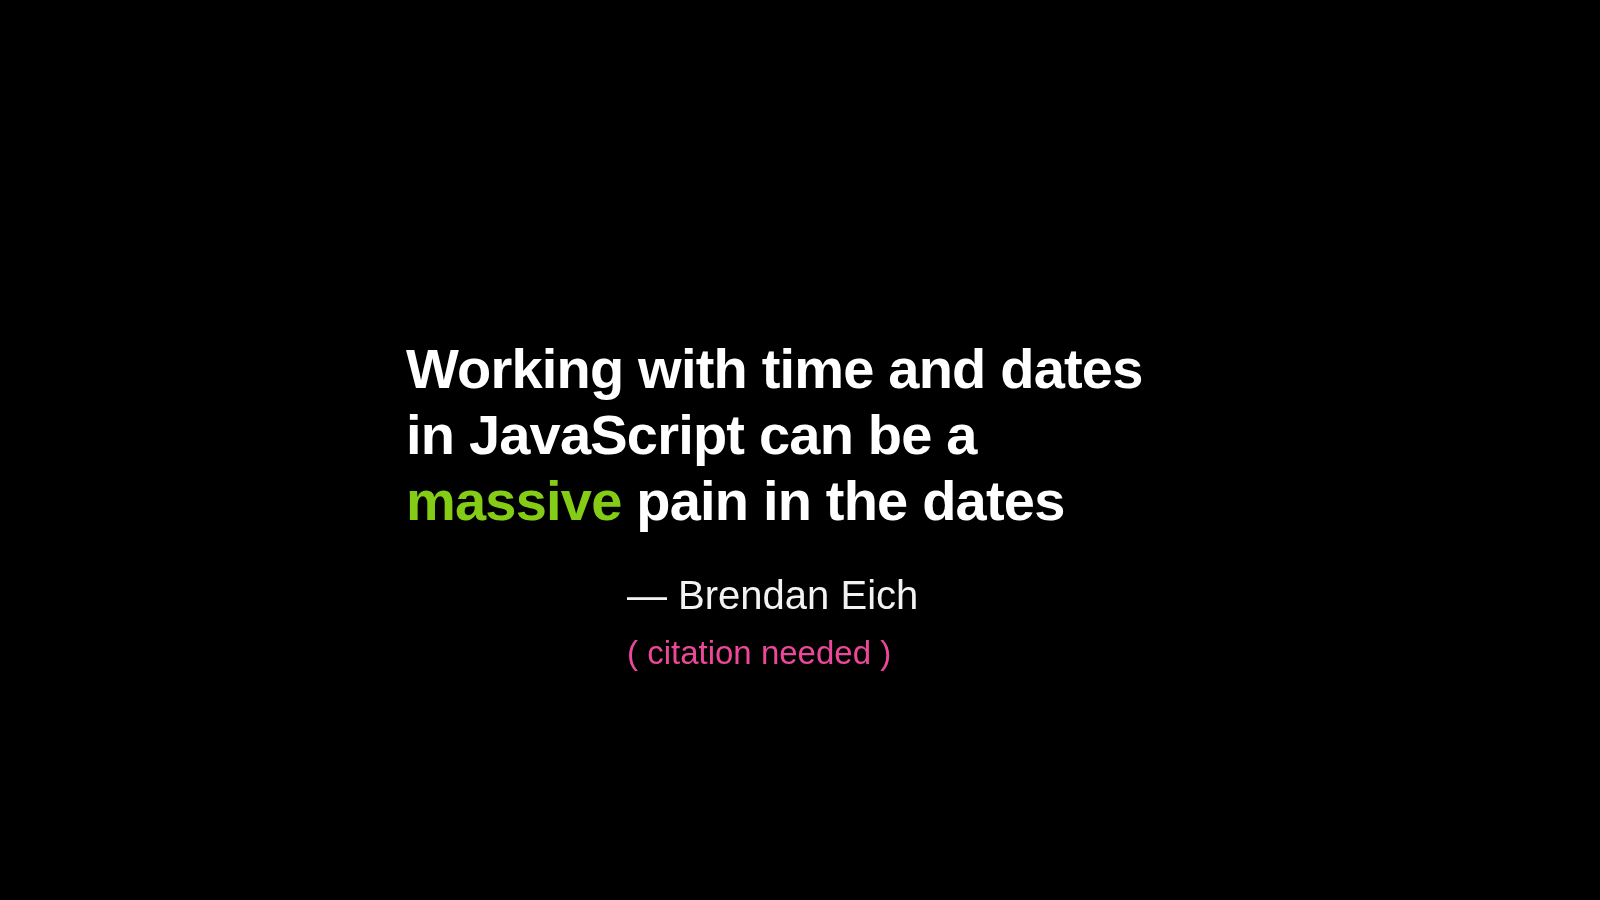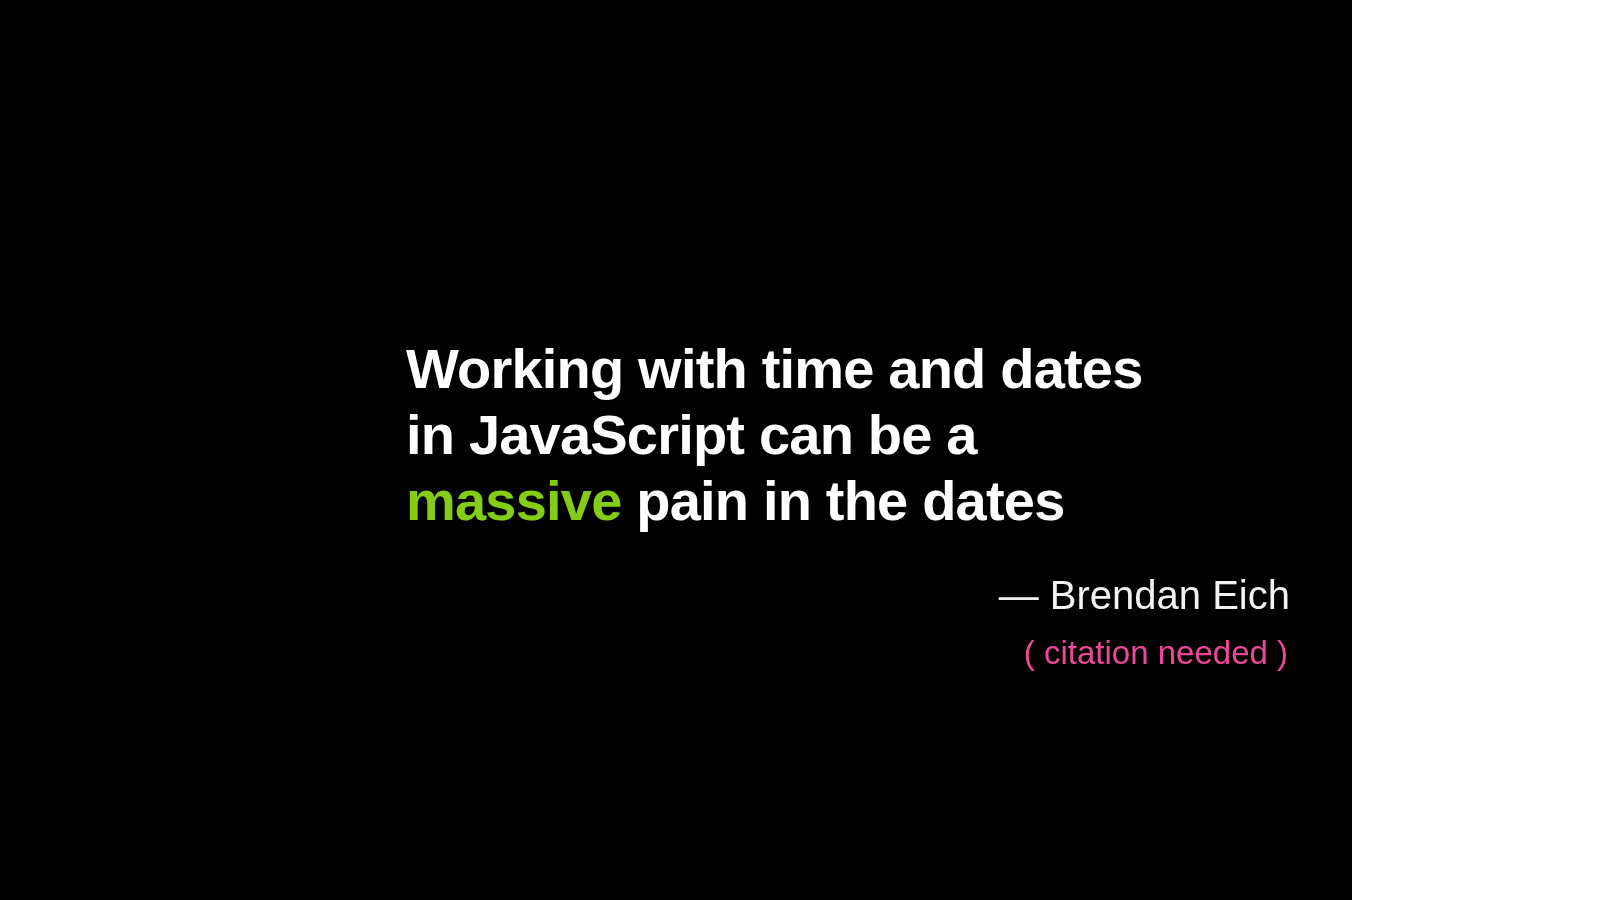--- a/index.html
+++ b/index.html
@@ -11,21 +11,21 @@
   body {
     width: 1600px;
     height: 900px;
     overflow: hidden;
     font-family: "Liberation Sans", "DejaVu Sans", sans-serif;
     -webkit-font-smoothing: antialiased;
   }
 
   .slide {
     position: relative;
-    width: 1352px;
+    width: 1600px;
     height: 900px;
     background: #000000;
     box-sizing: border-box;
   }
 
   
   .quote-block {
     position: absolute;
     left: 406px;
     top: 336px;
@@ -42,24 +42,24 @@
     margin: 0;
   }
 
   .hl {
     color: #84cc16;
   }
 
   
   .attribution-block {
     position: absolute;
-    left: 600px;
+    left: 627px;
     top: 568px;
     width: 690px;
-    text-align: right;
+    text-align: left;
   }
 
   .attribution-name {
     font-size: 40px;
     font-weight: 400;
     line-height: 54px;
     letter-spacing: 0px;
     color: #f2f2f2;
     white-space: pre;
     margin: 0;

